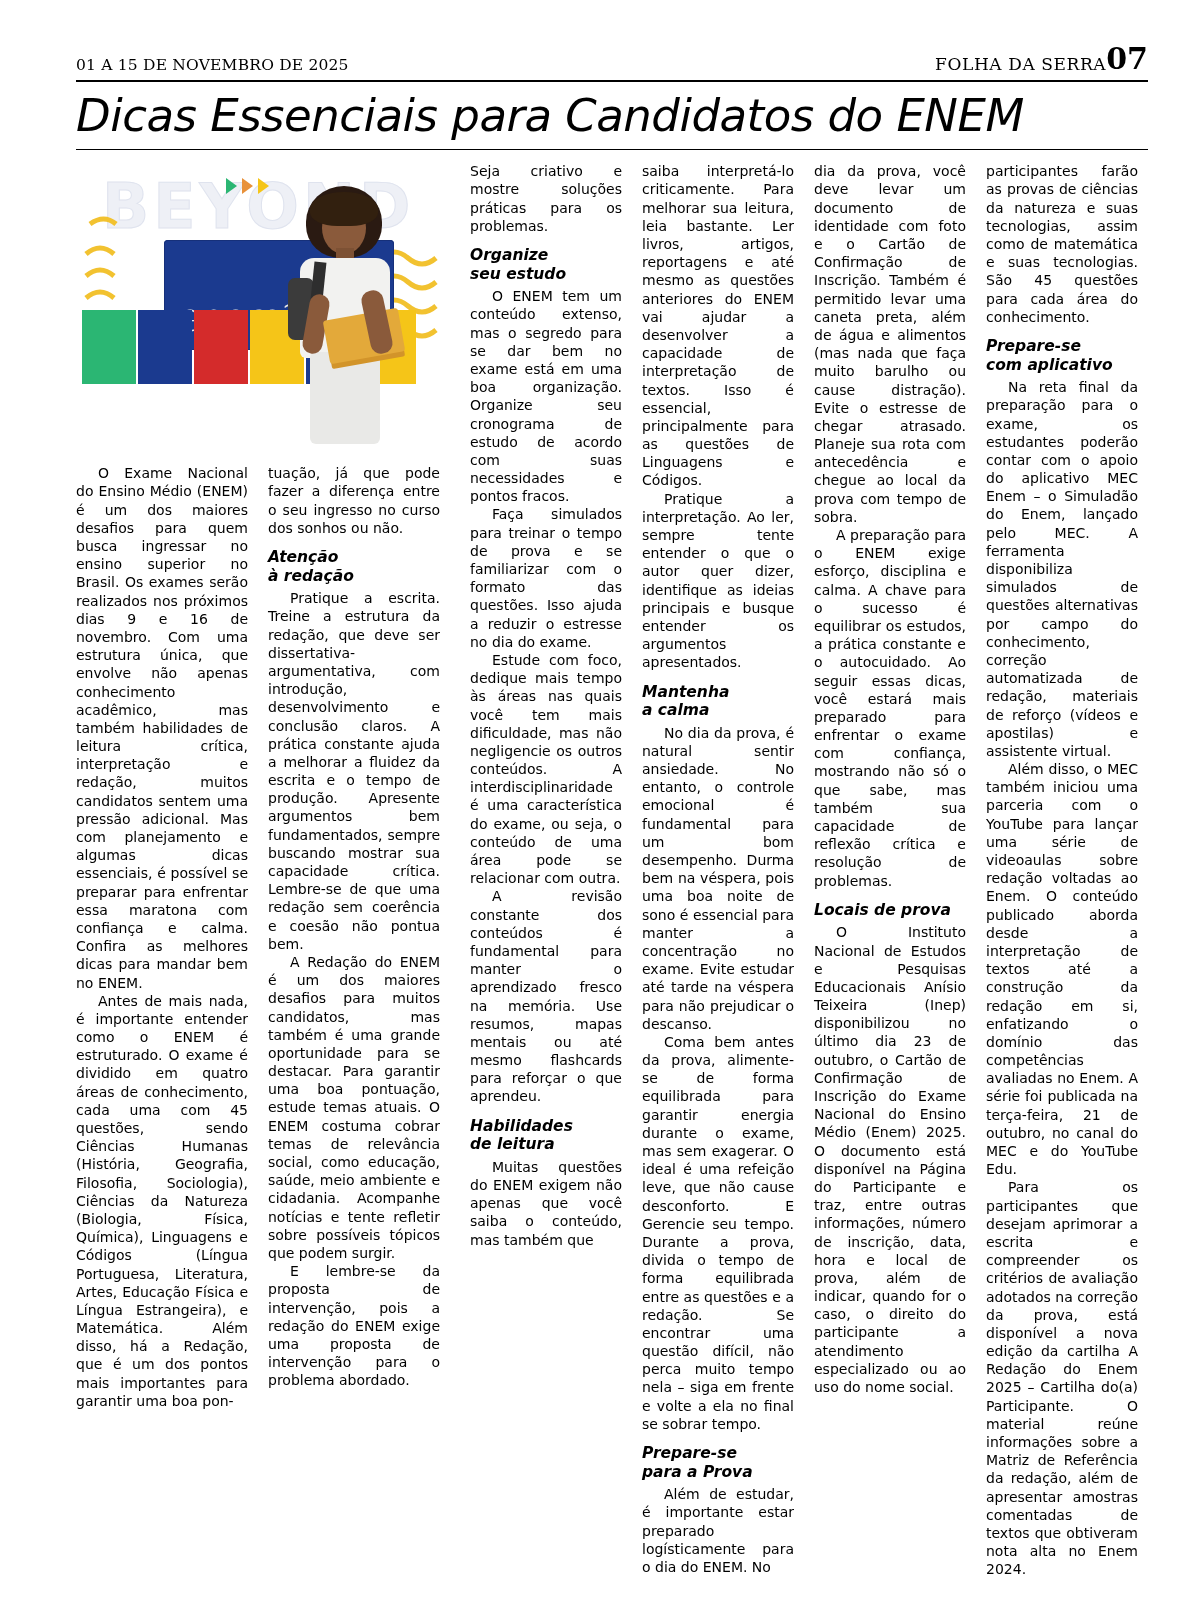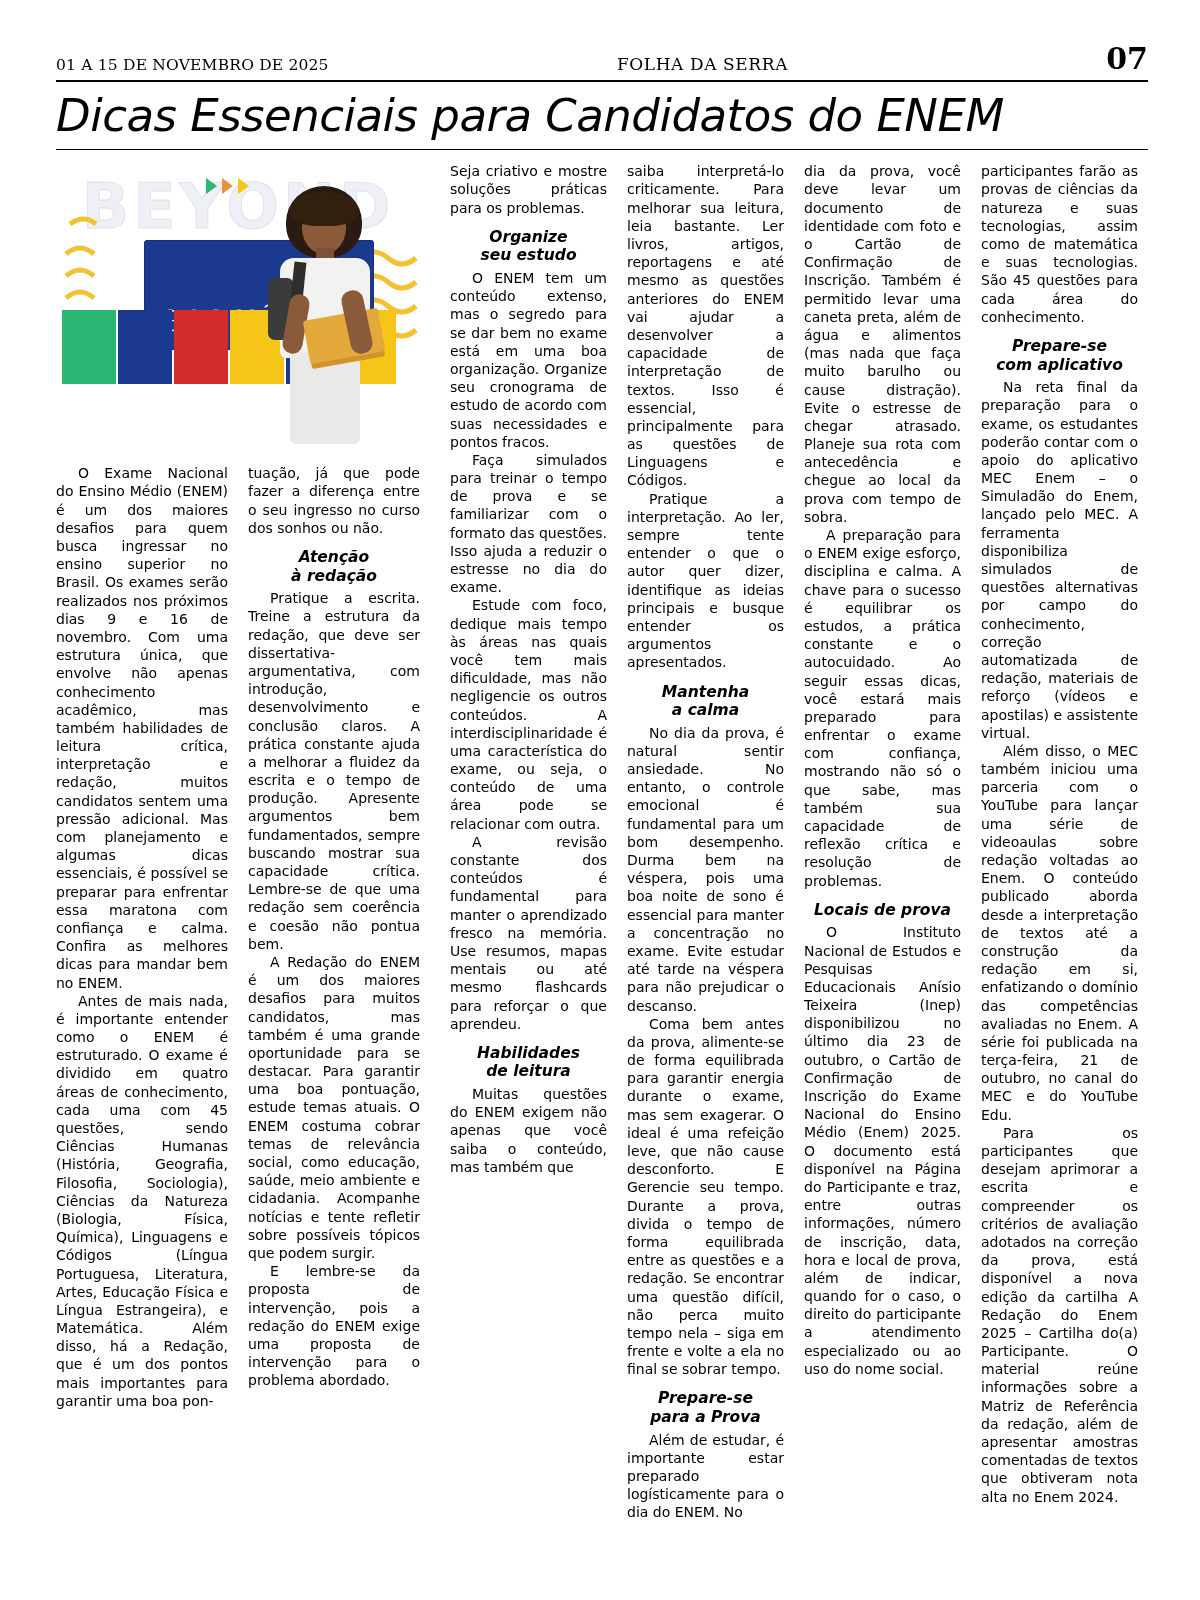--- a/index.html
+++ b/index.html
@@ -12,21 +12,21 @@
     height: 1600px;
     font-family: "DejaVu Sans", sans-serif;
     color: #000;
     position: relative;
     overflow: hidden;
   }
   .page {
     width: 1200px;
     height: 1525px;
     box-sizing: border-box;
-    padding: 44px 52px 20px 56px;
+    padding: 44px 52px 20px 76px;
     position: relative;
   }
   
   .masthead {
     display: flex;
     align-items: flex-end;
     justify-content: space-between;
     border-bottom: 2px solid #000;
     padding-bottom: 6px;
   }
@@ -35,21 +35,21 @@
     font-size: 15.5px;
     letter-spacing: .2px;
     white-space: nowrap;
   }
   .masthead-title {
     font-family: "DejaVu Serif", serif;
     font-size: 17px;
     font-variant: small-caps;
     letter-spacing: .6px;
     flex: 1;
-    text-align: center;
+    text-align: right;
     margin-left: -30px;
   }
   .masthead-page {
     font-family: "DejaVu Serif", serif;
     font-size: 30px;
     font-weight: bold;
     line-height: 1;
   }
   
   .headline {
@@ -85,21 +85,20 @@
     margin: 0;
     hyphens: manual;
   }
   .col p { text-indent: 22px; }
   .col p.noindent { text-indent: 0; }
   .subhead {
     font-family: "DejaVu Sans", sans-serif;
     font-size: 15.5px;
     font-style: italic;
     font-weight: bold;
-    text-align: center;
     line-height: 1.2;
     margin: 11px 0 4px 0;
   }
   
   .leftstack { width: 374px; padding: 0 10px 0 0; }
   .figure {
     width: 374px;
     margin: 0 0 2px 0;
   }
   .figure-img {

